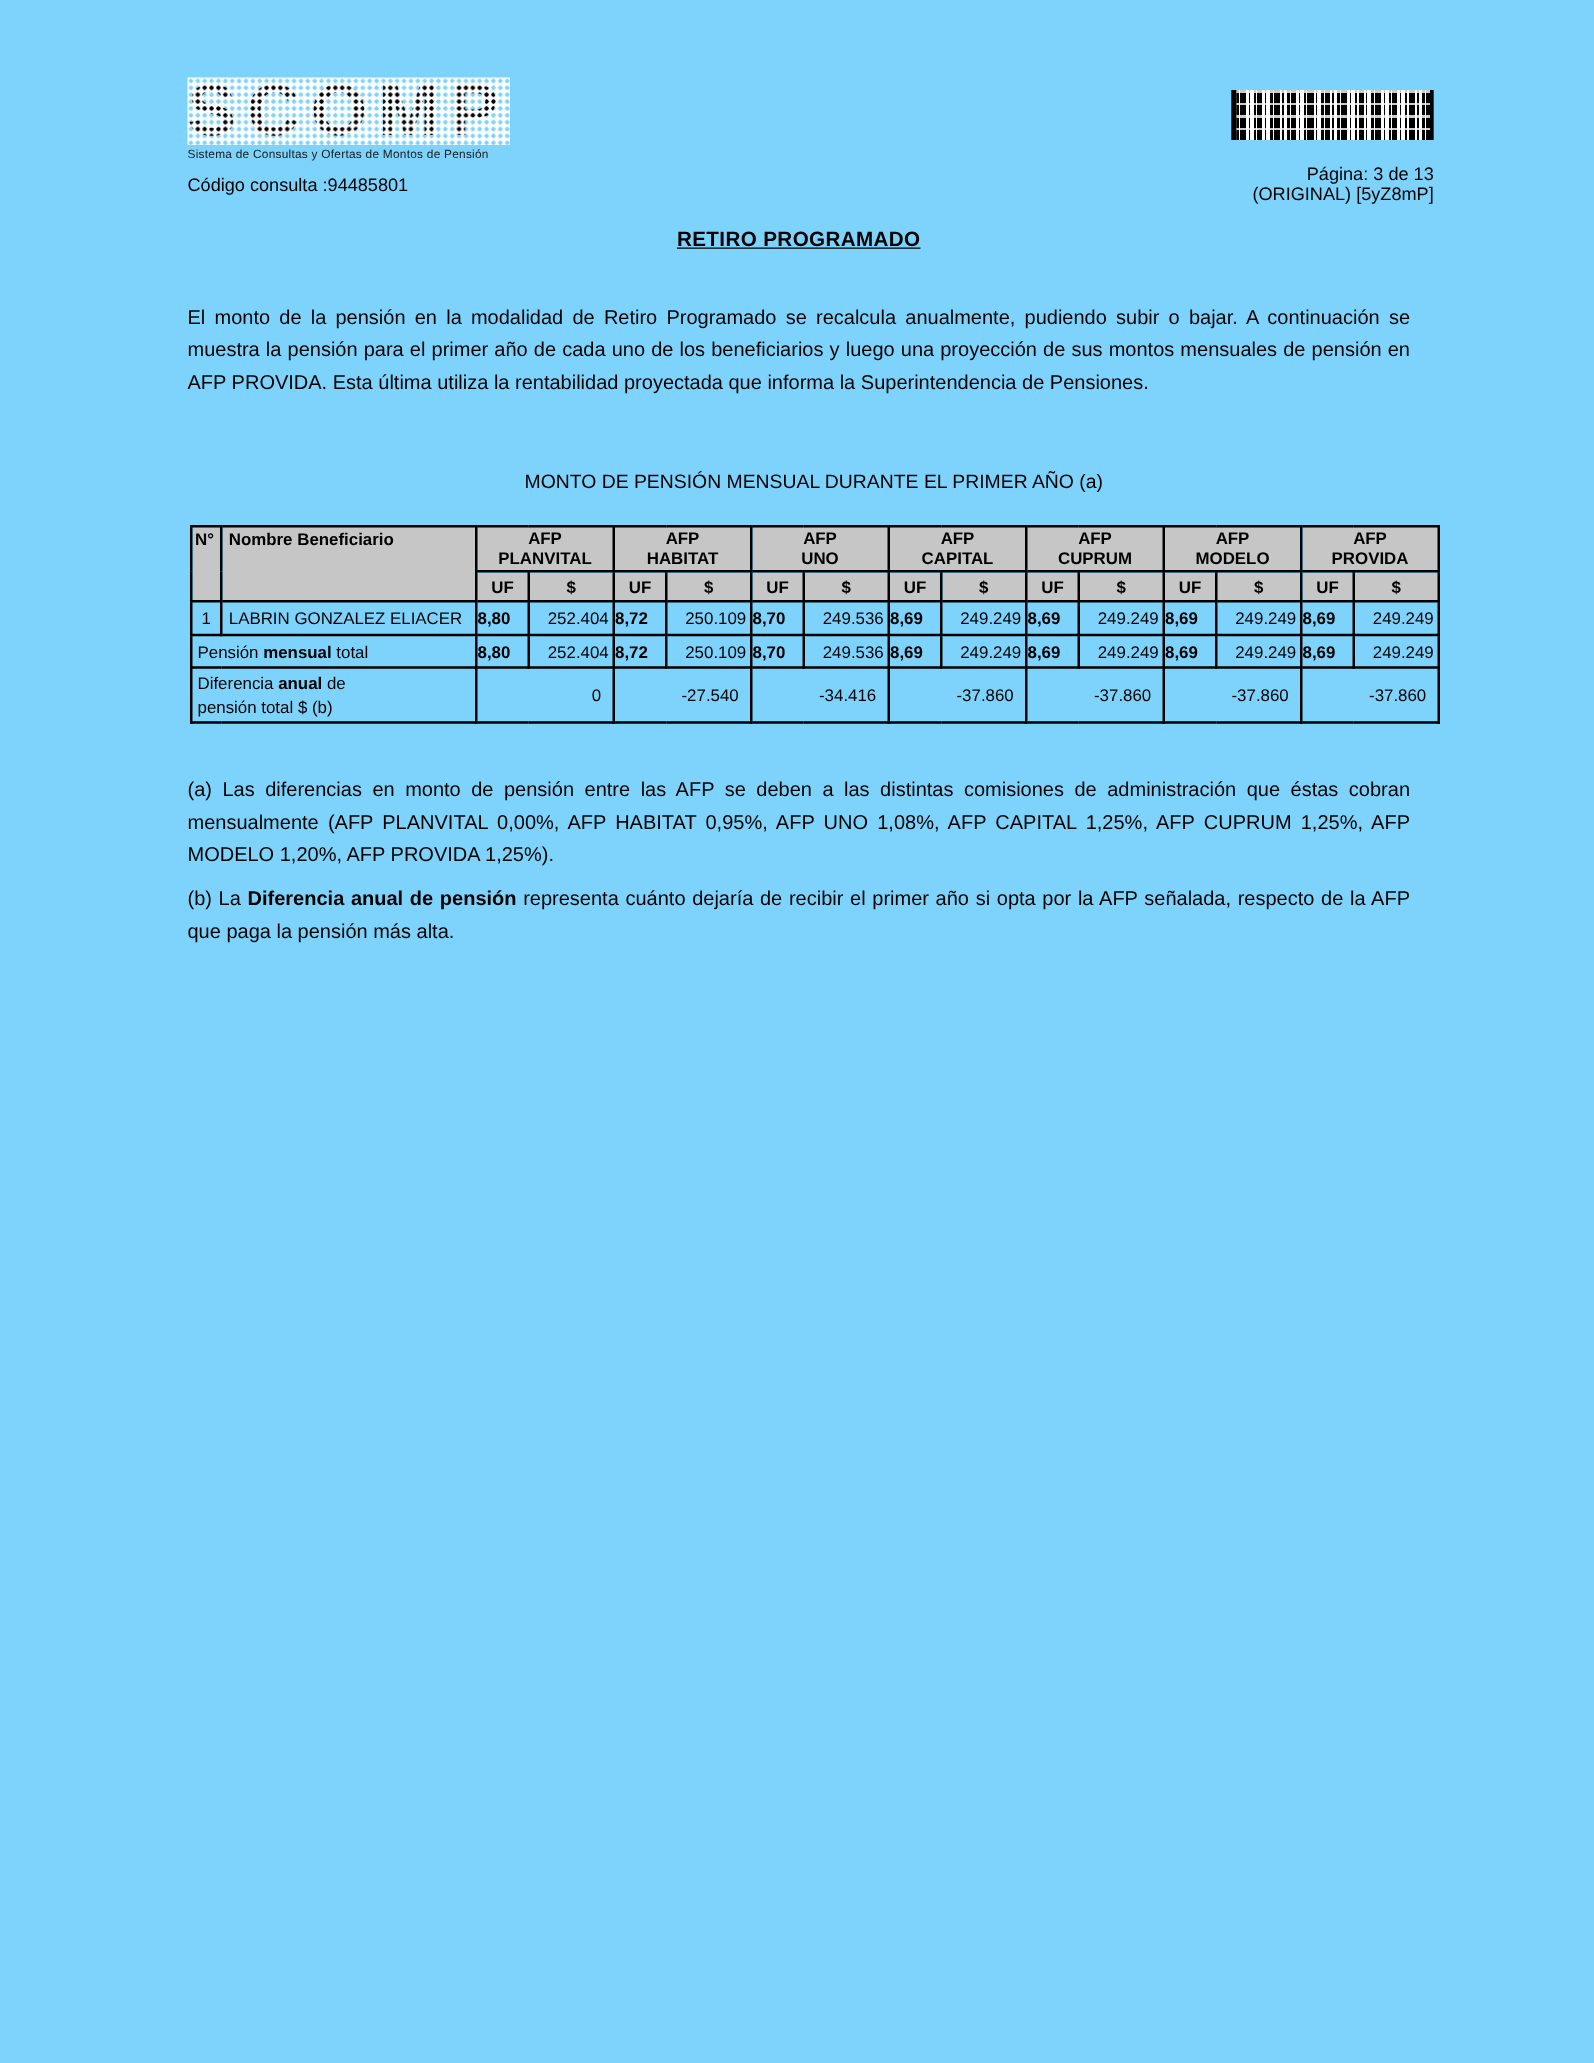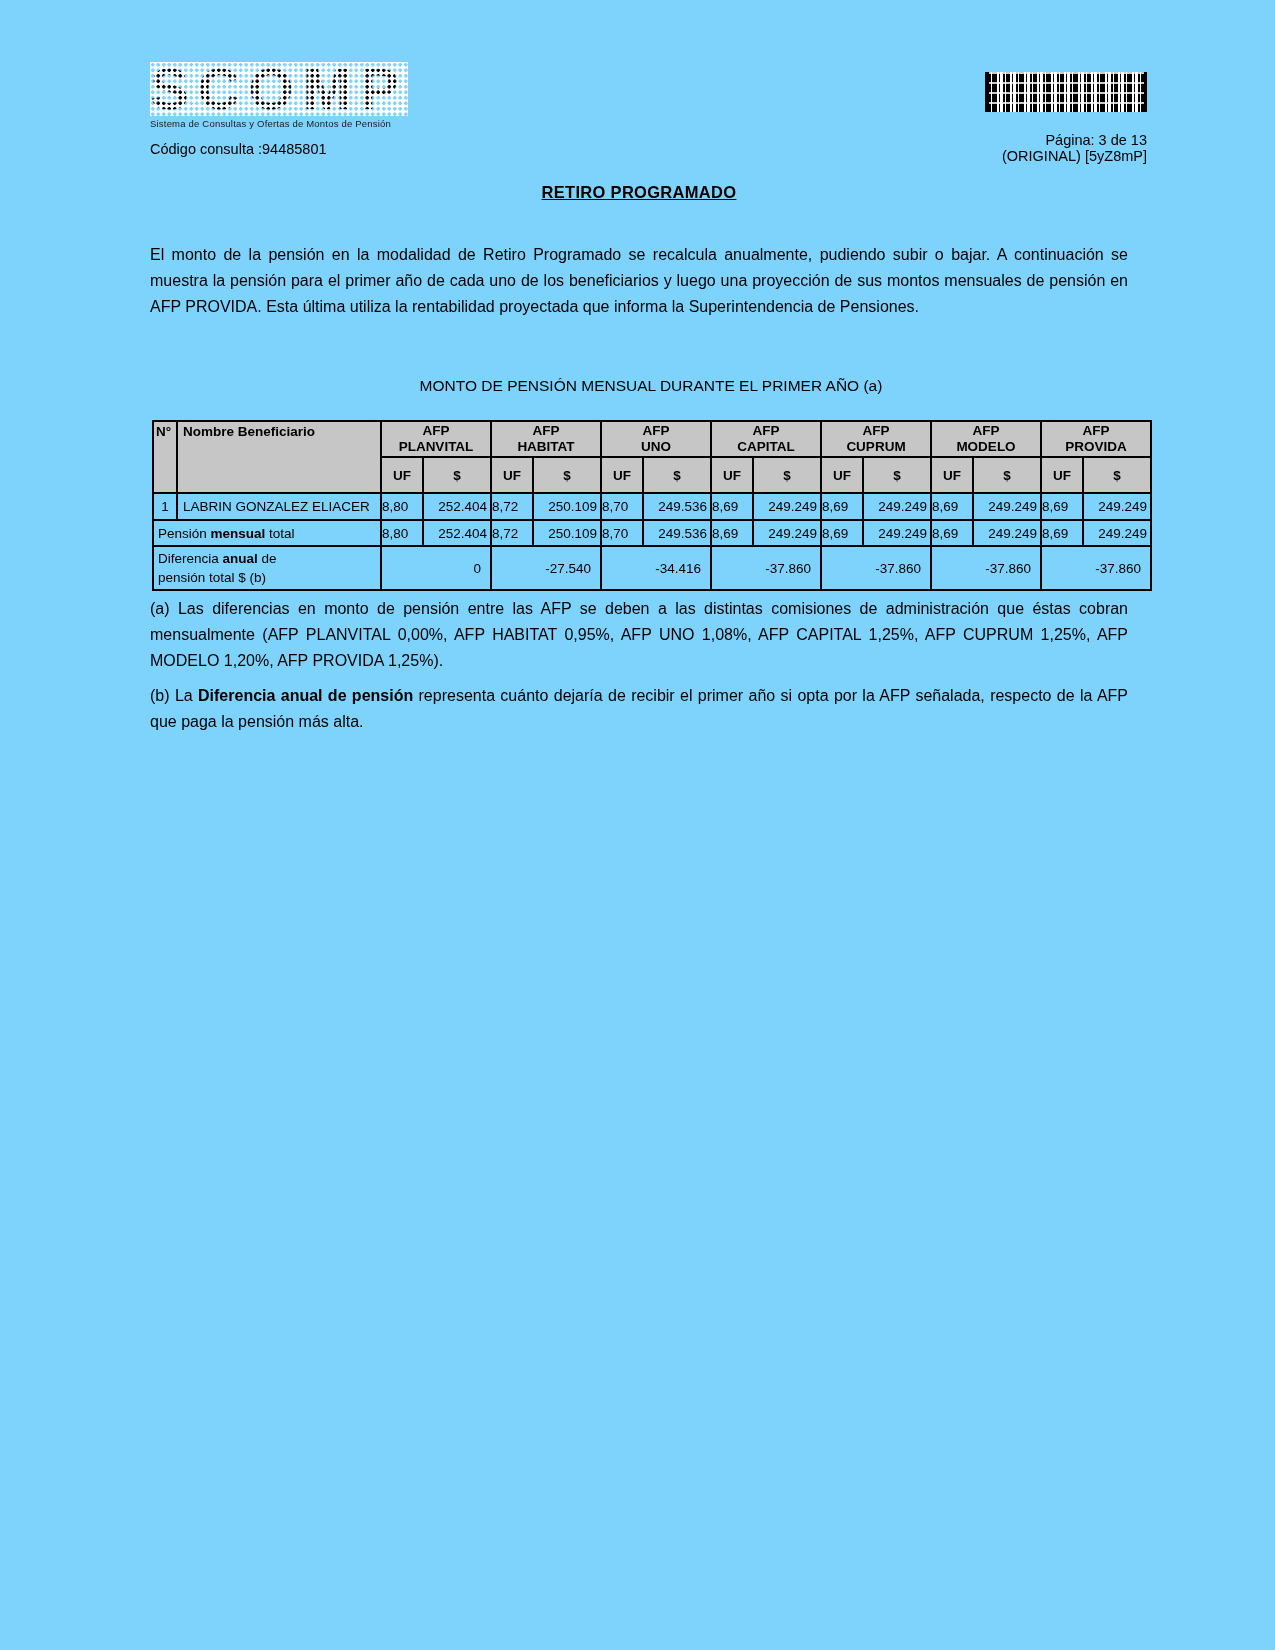--- a/index.html
+++ b/index.html
@@ -59,36 +59,36 @@
   table.pension {
     position:absolute; left:152px; top:420px; width:998px;
     border-collapse:collapse; table-layout:fixed;
     font-size:13.5px;
   }
   table.pension th, table.pension td { border:2px solid #000; overflow:hidden; }
   table.pension th { background:var(--header-bg,#c6c6c6); font-weight:bold; }
   th.h-num  { vertical-align:top; text-align:left; padding:2px 0 0 2px; }
   th.h-name { vertical-align:top; text-align:left; padding:2px 0 0 5px; }
   th.h-afp  { height:36px; text-align:center; vertical-align:middle; line-height:16px; padding:1px 0; }
-  th.h-sub  { height:36px; text-align:center; vertical-align:middle; }
+  th.h-sub  { height:24px; text-align:center; vertical-align:middle; }
   .h-line { display:block; }
   tr.r-data  td { height:27px; vertical-align:middle; }
   tr.r-total td { height:26px; vertical-align:middle; }
   tr.r-diff  td { height:44px; vertical-align:middle; }
   td.c-num   { text-align:center; }
   td.c-name  { text-align:left; padding-left:5px; }
   td.c-label { text-align:left; padding-left:4px; line-height:19px; }
-  td.c-uf    { text-align:right; padding-right:19px; }
+  td.c-uf    { text-align:right; padding-right:19px;font-weight:bold; }
   td.c-peso  { text-align:right; padding-right:3px; }
   td.c-diff  { text-align:right; padding-right:9px; }
   .cell-line { display:block; }
 
   
   .footnotes { position:absolute; left:150px; top:596px; width:978px; }
-  .footnote { font-size:16px; line-height:26px; text-align:justify; }
+  .footnote { font-size:16px; line-height:26px; text-align:justify;margin-top:24px; }
   .footnote + .footnote { margin-top:9px; }
   b { font-weight:bold; }
 </style>
 </head>
 <body>
 
 <div class="page">
 
   <div class="logo-block">
     <div class="logo-wrap">

